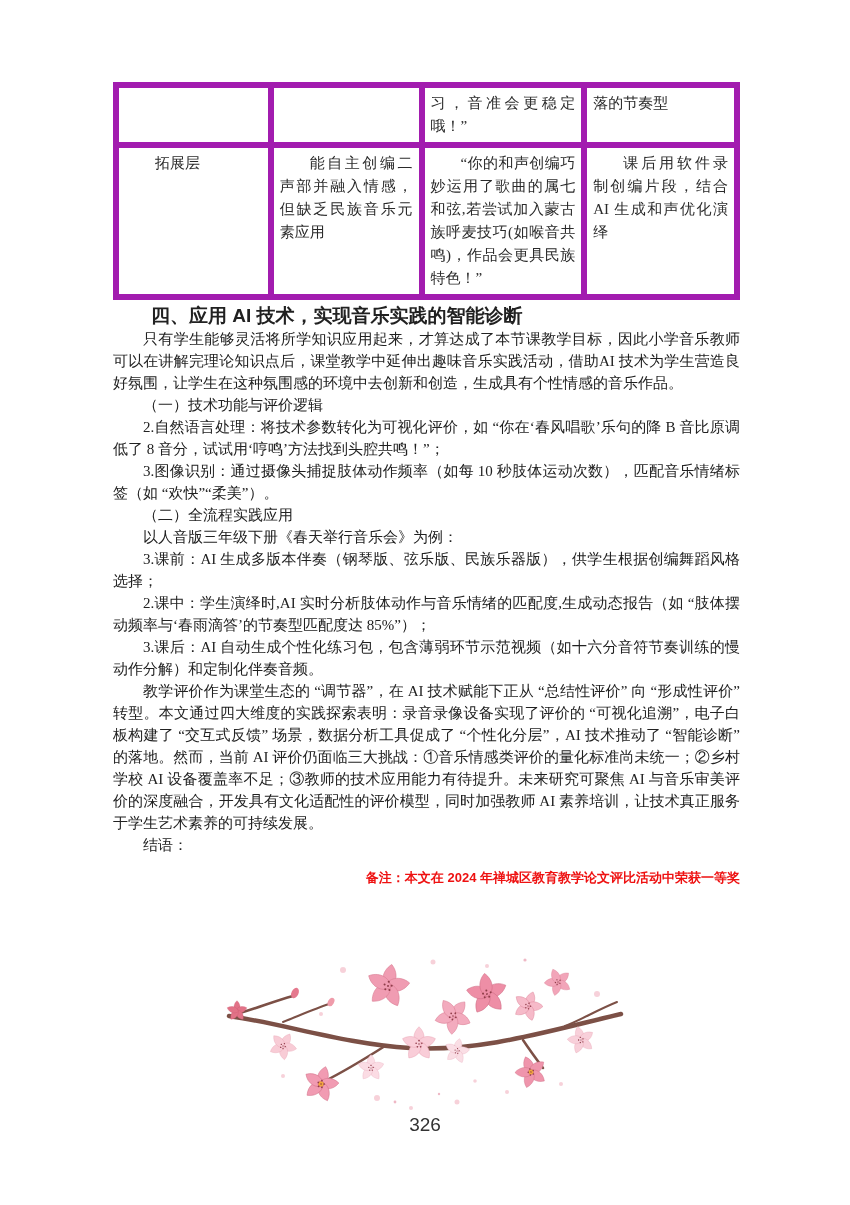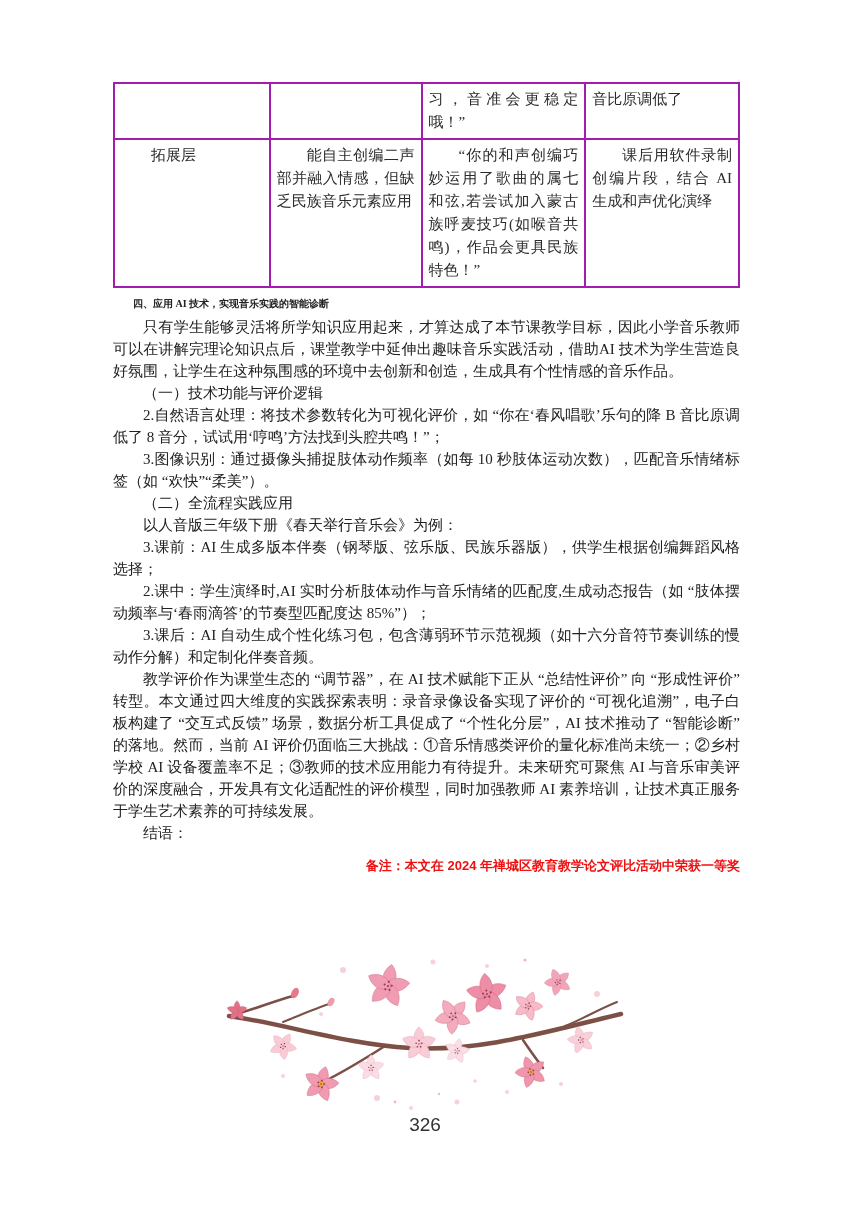--- a/index.html
+++ b/index.html
@@ -14,32 +14,32 @@
     box-shadow:0 0 6px rgba(0,0,0,.25);
   }
   .content{
     position:absolute;left:113px;top:82px;width:627px;
   }
   table.grade-table{
     border-collapse:collapse;width:100%;table-layout:fixed;
     font-size:15px;line-height:23px;color:#2a2a2a;
   }
   table.grade-table td{
-    border:2px solid #a21caf;
+    border:6px solid #a21caf;
     vertical-align:top;
     padding:4px 6px;
     text-align:justify;
   }
   table.grade-table tr.row-cont td{height:44px;}
   table.grade-table tr.row-main td{height:128px;}
   td.cell-indent{text-indent:2em;}
   .article{margin-top:5px;font-size:15px;line-height:22px;text-align:justify;}
   .heading{
-    font-family:Liberation Serif, serif;
-    font-weight:bold;font-size:10px;line-height:22px;
+    font-family:Liberation Sans, sans-serif;
+    font-weight:bold;font-size:19px;line-height:22px;
     text-indent:2em;margin:0 0 1px 0;
   }
   p.para{margin:0;text-indent:2em;}
   .note{
     margin-top:13px;
     text-align:right;
     color:#ee1111;
     font-weight:bold;
     font-size:13px;
     font-family:"Liberation Sans","DejaVu Sans",sans-serif;
@@ -66,21 +66,21 @@
         <col style="width:24.9%">
           <col style="width:24.3%">
           <col style="width:26.2%">
           <col style="width:24.6%">
       </colgroup>
       <tbody>
         <tr class="row-cont">
           <td></td>
           <td></td>
           <td>习，音准会更稳定哦！”</td>
-          <td>音比原调低了</td>
+          <td>落的节奏型</td>
         </tr>
         <tr class="row-main">
           <td class="cell-indent">拓展层</td>
           <td class="cell-indent">能自主创编二声部并融入情感，但缺乏民族音乐元素应用</td>
           <td class="cell-indent">“你的和声创编巧妙运用了歌曲的属七和弦,若尝试加入蒙古族呼麦技巧(如喉音共鸣)，作品会更具民族特色！”</td>
           <td class="cell-indent">课后用软件录制创编片段，结合 AI 生成和声优化演绎</td>
         </tr>
       </tbody>
     </table>
 

